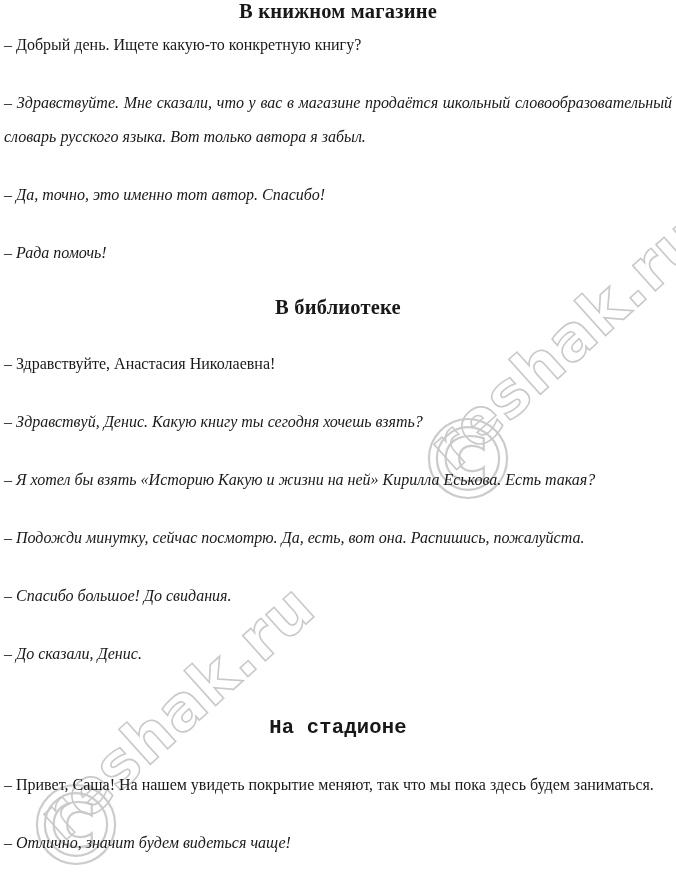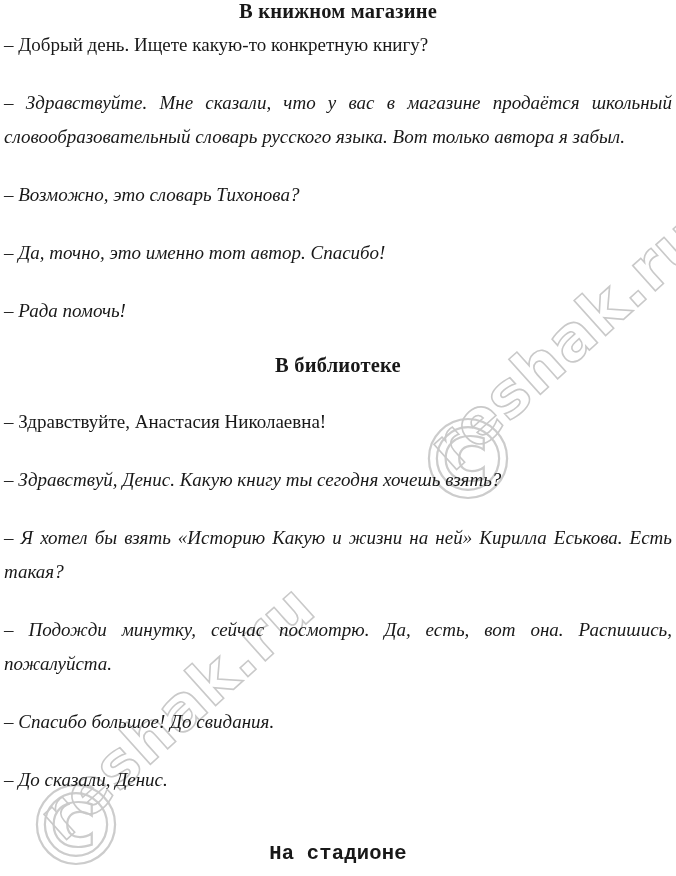--- a/index.html
+++ b/index.html
@@ -40,21 +40,21 @@
     margin: 0;
     white-space: nowrap;
     letter-spacing: 0.2px;
   }
 
   .title-lib  { margin-top: 20px; }
   .title-stad { margin-top: 40px; font-family: Liberation Mono, monospace; }
 
   .dlg {
     margin: 0;
-    font-size: 19px;
+    font-size: 16px;
     line-height: 34px;
     text-align: justify;
     text-justify: inter-word;
     text-indent: 0;
     hyphens: none;
   }
   .dlg + .dlg { margin-top: 24px; font-style: italic; }
   .title-lib + .dlg,
   .title-stad + .dlg { margin-top: 23px; }
 
@@ -100,21 +100,20 @@
 
   <div class="wm wm-copy wm-b-c">©</div>
   <div class="wm wm-text wm-b">reshak.ru</div>
 
   <div id="content">
 
     <h2 class="section-title">В книжном магазине</h2>
 
     <p class="dlg">– Добрый день. Ищете какую-то конкретную книгу?</p>
     <p class="dlg multi">– Здравствуйте. Мне сказали, что у вас в магазине продаётся школьный словообразовательный словарь русского языка. Вот только автора я забыл.</p>
-    <p class="dlg">– Возможно, это словарь Тихонова?</p>
     <p class="dlg">– Да, точно, это именно тот автор. Спасибо!</p>
     <p class="dlg">– Рада помочь!</p>
 
     <h2 class="section-title title-lib">В библиотеке</h2>
 
     <p class="dlg">– Здравствуйте, Анастасия Николаевна!</p>
     <p class="dlg">– Здравствуй, Денис. Какую книгу ты сегодня хочешь взять?</p>
     <p class="dlg multi">– Я хотел бы взять «Историю Какую и жизни на ней» Кирилла Еськова. Есть такая?</p>
     <p class="dlg multi">– Подожди минутку, сейчас посмотрю. Да, есть, вот она. Распишись, пожалуйста.</p>
     <p class="dlg">– Спасибо большое! До свидания.</p>

